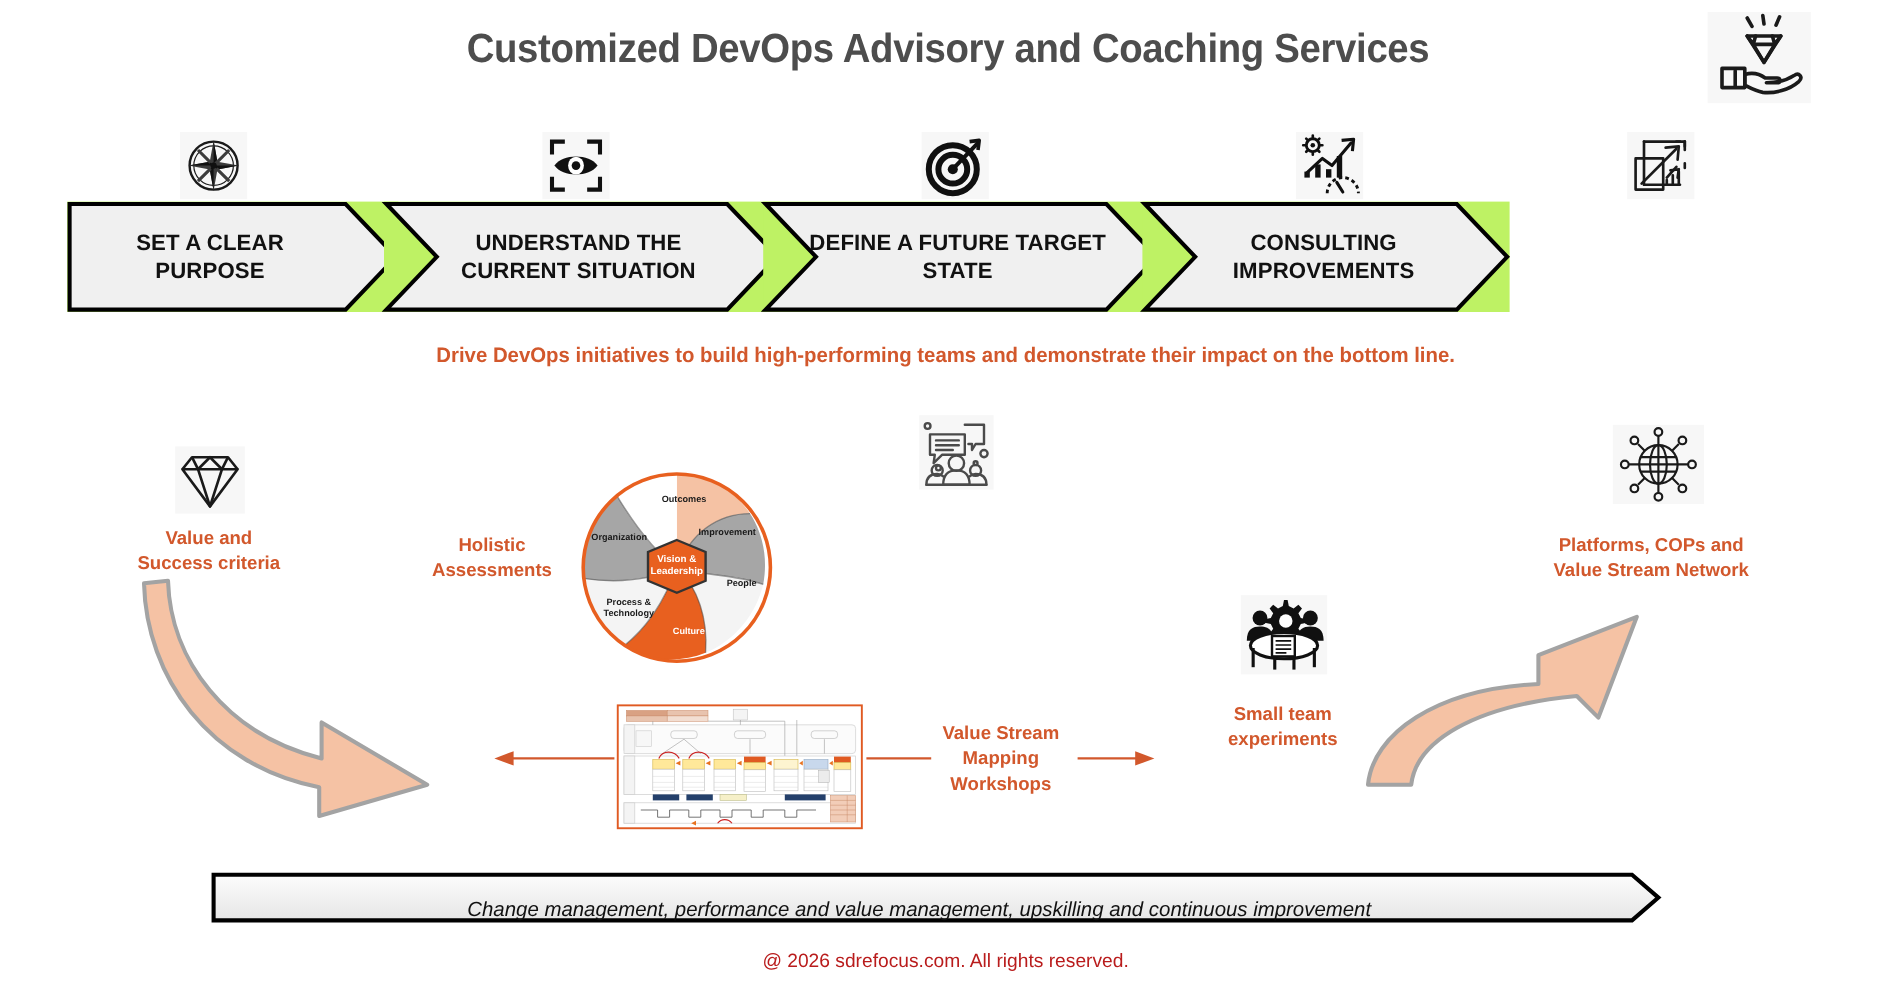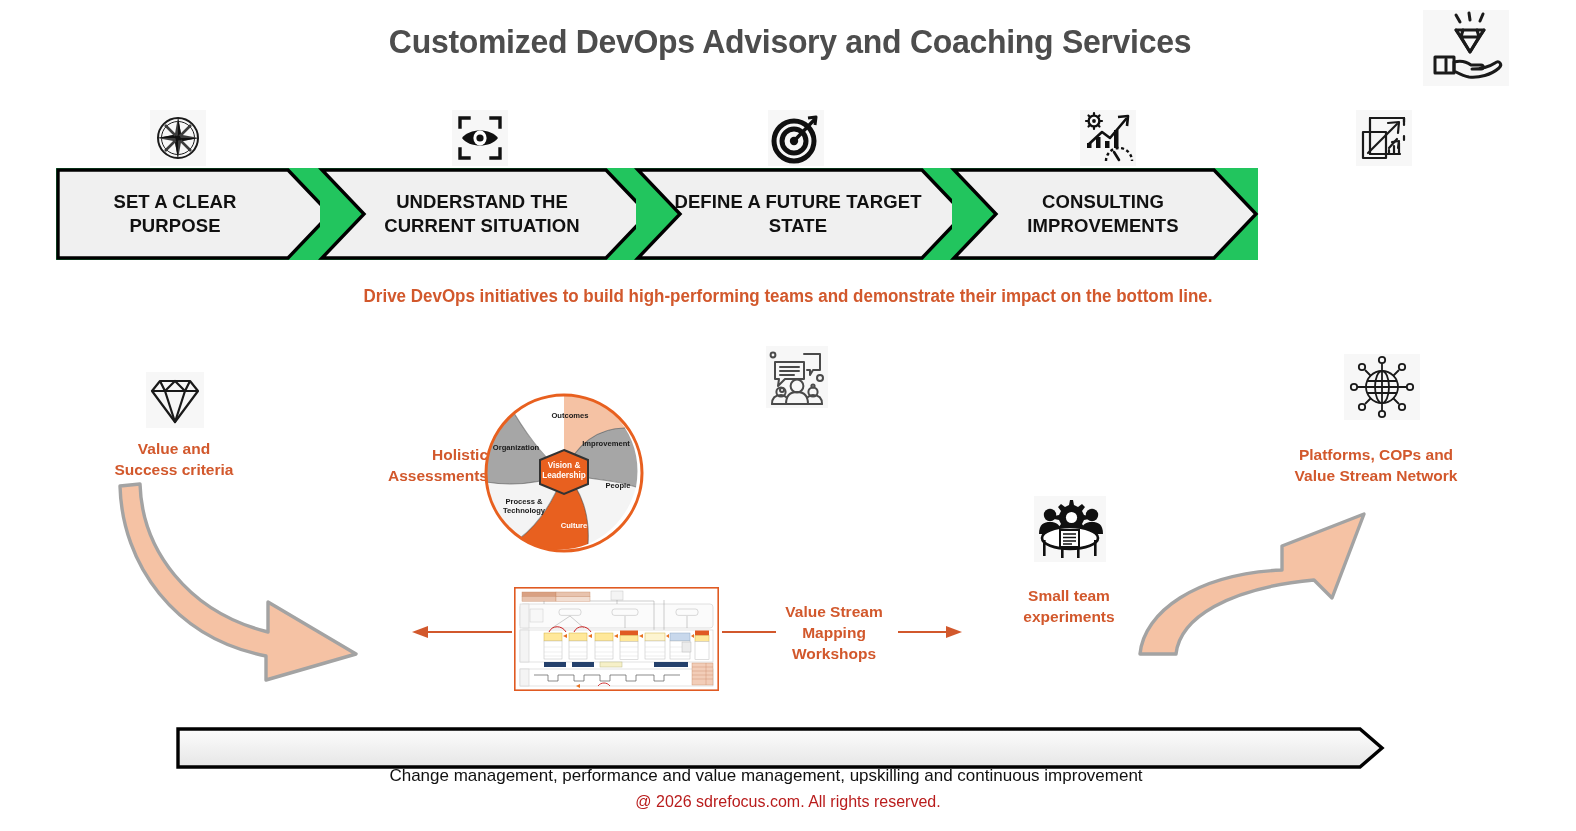--- a/index.html
+++ b/index.html
@@ -48,21 +48,21 @@
     width: 86px;
     height: 76px;
     background: #f7f7f7;
   }
 
   
   .chev {
     position: absolute;
     top: 168px;
     height: 92px;
-    background: #22c55e;
+    background: #bef264;
     display: flex;
     align-items: center;
     justify-content: center;
     text-align: center;
     box-sizing: border-box;
   }
   .chev-label {
     font-size: 18.5px;
     font-weight: bold;
     color: #111111;
@@ -112,24 +112,25 @@
   #bottom-banner {
     position: absolute;
     left: 176px;
     top: 727px;
     width: 1208px;
     height: 42px;
   }
   #bottom-banner-label {
     position: absolute;
     left: 176px;
-    top: 766px;
+    top: 748px;
     width: 1180px;
     text-align: center;
     font-size: 17px;
+    font-style: italic;
     color: #111111;
     font-family: "Liberation Sans Narrow", "Liberation Sans", sans-serif;
   }
   #footer {
     position: absolute;
     left: 0;
     top: 793px;
     width: 1576px;
     text-align: center;
     font-size: 16px;
@@ -274,21 +275,21 @@
         <path d="M6 19 L52 19 L29 50 Z"></path>
         <path d="M6 19 L14 9 L44 9 L52 19"></path>
         <path d="M14 9 L19 19 L29 50 L39 19 L44 9"></path>
         <path d="M19 19 L29 9 L39 19"></path>
       </g>
     </svg>
   </div>
   <div class="mid-label" style="left:96px; top:438px; width:156px; white-space:pre-line;">Value and
 Success criteria</div>
 
-  <div class="mid-label" style="left:332px; top:444px; width:156px; white-space:pre-line;text-align:right;">Holistic
+  <div class="mid-label" style="left:332px; top:444px; width:156px; white-space:pre-line;">Holistic
 Assessments</div>
 
   <svg style="position:absolute; left:478px; top:392px;" width="172" height="162" viewBox="0 0 172 162">
     <defs>
       <clipPath id="wheelClip">
           <circle cx="86" cy="81" r="78"></circle>
         </clipPath>
     </defs>
     <g clip-path="url(#wheelClip)">
       <circle cx="86" cy="81" r="78" fill="#ffffff"></circle>

